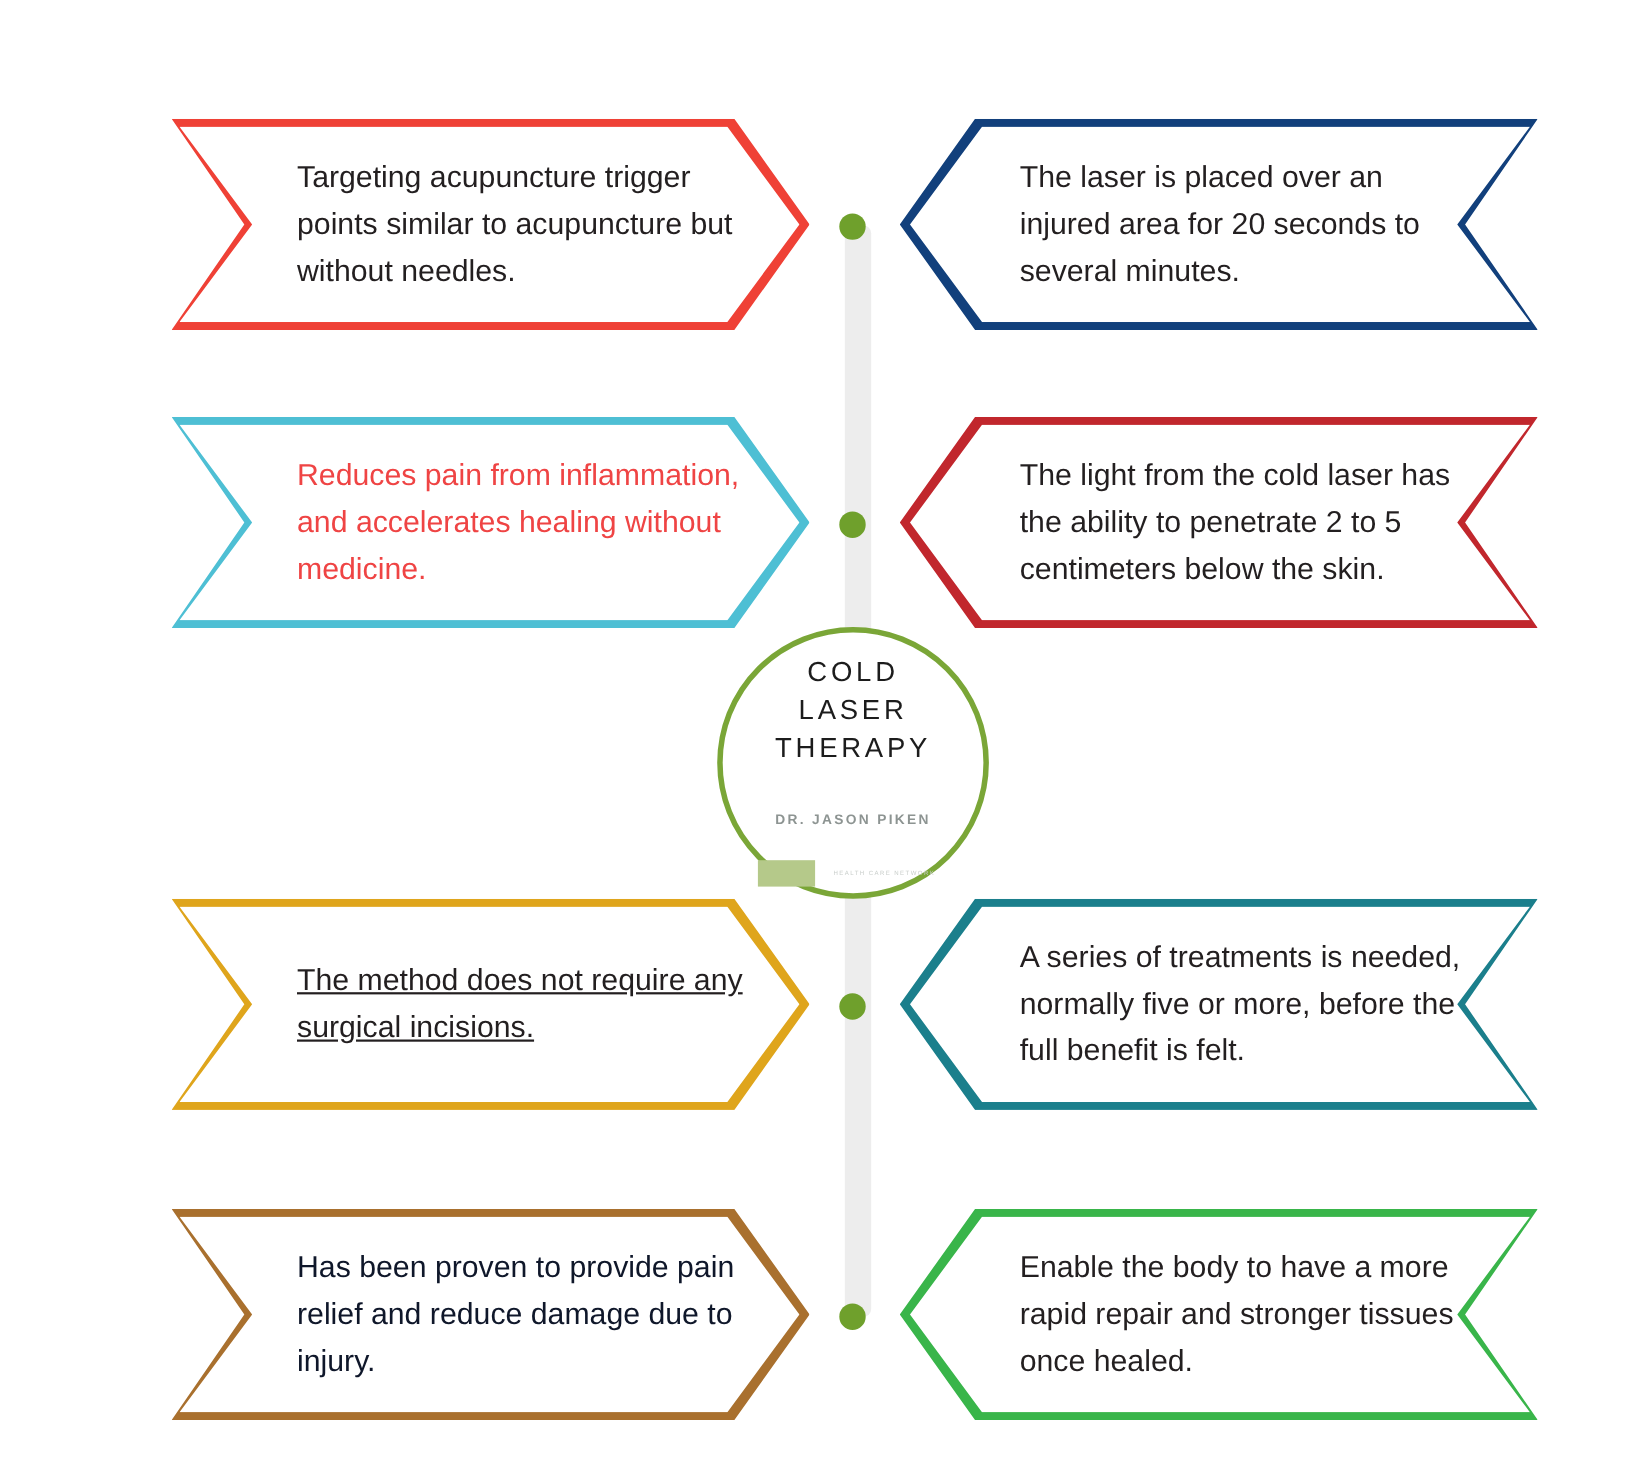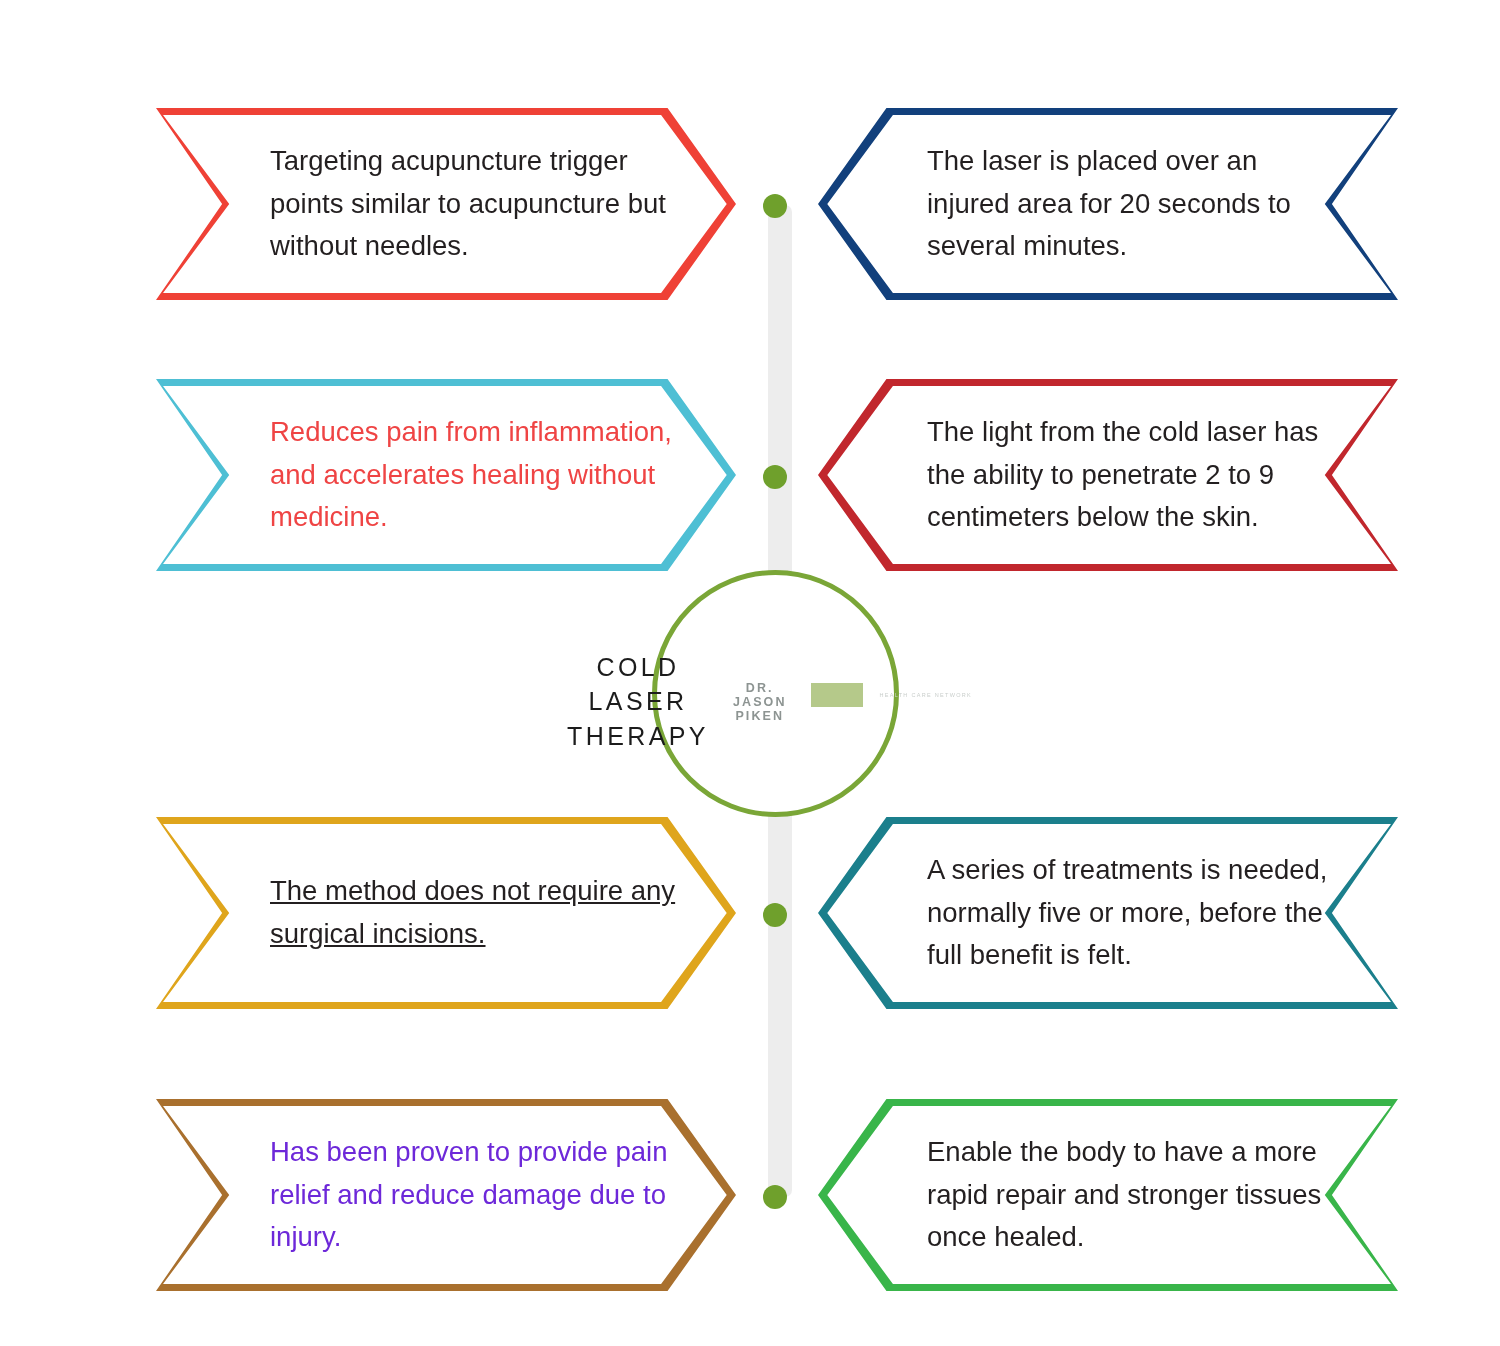--- a/index.html
+++ b/index.html
@@ -47,21 +47,21 @@
     position: absolute;
     left: 628px;
     top: 546px;
     width: 247px;
     height: 247px;
     border-radius: 50%;
     border: 5px solid #c4b5fd;
     background: #ffffff;
     z-index: 5;
     display: flex;
-    flex-direction: row;
+    flex-direction: column;
     align-items: center;
     justify-content: center;
   }
   .logo-title {
     font-family: "Liberation Sans", sans-serif;
     font-size: 25px;
     letter-spacing: 3.4px;
     color: #1c1c1c;
     text-align: center;
     line-height: 1.38;
@@ -192,33 +192,33 @@
 
   <div class="chev chev-left pos-l3" style="color: rgb(223, 165, 28);">
     <div class="fill"></div>
     <div class="inner"></div>
     <div class="chev-text" style="color: rgb(35, 31, 32); text-decoration: underline;">The method does not require any surgical incisions.</div>
   </div>
 
   <div class="chev chev-left pos-l4" style="color: rgb(169, 112, 46);">
     <div class="fill"></div>
     <div class="inner"></div>
-    <div class="chev-text" style="color: #6d28d9;">Has been proven to provide pain relief and reduce damage due to injury.</div>
+    <div class="chev-text" style="color: #0f172a;">Has been proven to provide pain relief and reduce damage due to injury.</div>
   </div>
 
   <div class="chev chev-right pos-r1" style="color: rgb(18, 64, 124);">
     <div class="fill"></div>
     <div class="inner"></div>
     <div class="chev-text" style="color: rgb(35, 31, 32);">The laser is placed over an injured area for 20 seconds to several minutes.</div>
   </div>
 
   <div class="chev chev-right pos-r2" style="color: rgb(193, 39, 45);">
     <div class="fill"></div>
     <div class="inner"></div>
-    <div class="chev-text" style="color: rgb(35, 31, 32);">The light from the cold laser has the ability to penetrate 2 to 9 centimeters below the skin.</div>
+    <div class="chev-text" style="color: rgb(35, 31, 32);">The light from the cold laser has the ability to penetrate 2 to 5 centimeters below the skin.</div>
   </div>
 
   <div class="chev chev-right pos-r4" style="color: rgb(57, 181, 74);">
     <div class="fill"></div>
     <div class="inner"></div>
     <div class="chev-text" style="color: rgb(35, 31, 32);">Enable the body to have a more rapid repair and stronger tissues once healed.</div>
   </div>
 
   <div class="chev chev-right pos-r3" style="color: rgb(27, 127, 140);">
     <div class="fill"></div>

